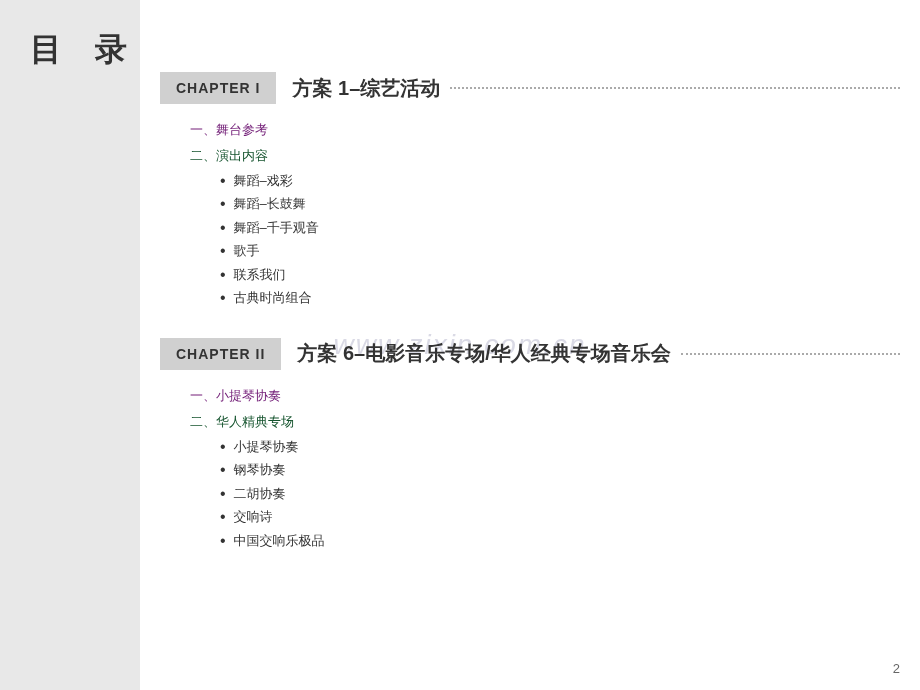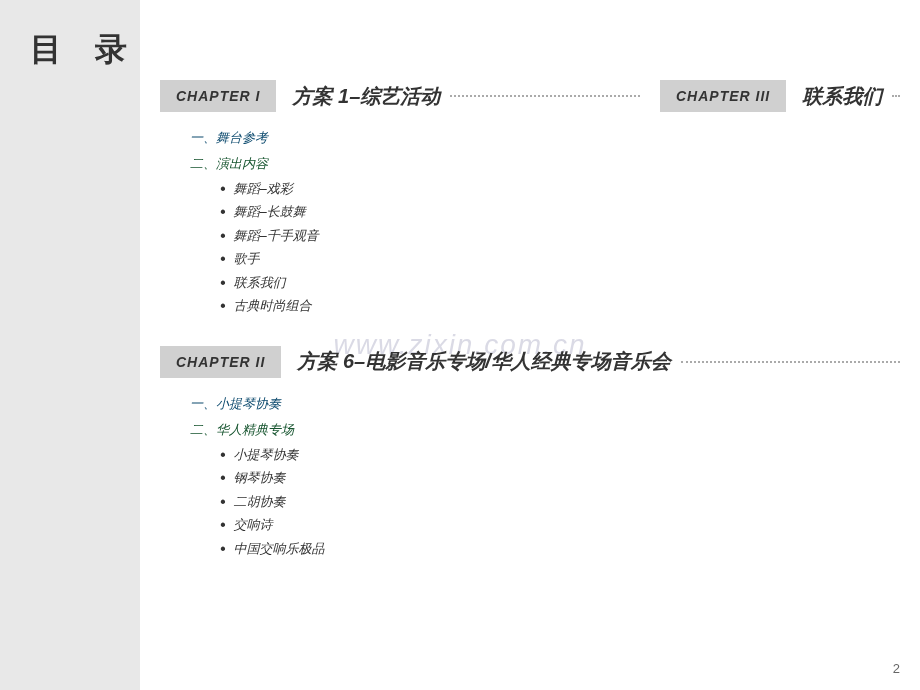--- a/index.html
+++ b/index.html
@@ -41,22 +41,21 @@
       letter-spacing: 12px;
     }
 
     
     .main-content {
       position: absolute;
       left: 140px;
       top: 0;
       right: 0;
       bottom: 0;
-      padding: 12px 20px;
-      font-style: italic;
+      padding: 4px 20px;
     }
 
     .chapter-tag {
       background: #d0d0d0;
       padding: 8px 16px;
       font-size: 14px;
       font-weight: bold;
       color: #333333;
       letter-spacing: 1px;
       white-space: nowrap;
@@ -64,21 +63,21 @@
 
     
     .section-content {
       padding-left: 30px;
       margin-top: 16px;
       margin-bottom: 10px;
     }
 
     .section-item {
       font-size: 13px;
-      color: #0c4a6e;
+      color: #701a75;
       margin-bottom: 6px;
       line-height: 1.6;
     }
 
     .section-item-main {
       font-size: 13px;
       color: #14532d;
       margin-bottom: 6px;
       font-weight: normal;
     }
@@ -222,27 +221,20 @@
               <span>联系我们</span>
             </div>
             <div class="bullet-item">
               <span class="bullet-dot">•</span>
               <span>古典时尚组合</span>
             </div>
           </div>
         </div>
       </div>
 
-      <div class="chapter-right-block">
-        <div class="chapter-header-line">
-          <span class="chapter-tag">CHAPTER  III</span>
-          <span class="chapter-title-inline">联系我们</span>
-          <div class="right-dotted-line"></div>
-        </div>
-      </div>
 
     </div>
 
     <div style="margin-top: 20px;">
       <div class="chapter-header-line">
         <span class="chapter-tag">CHAPTER  II</span>
         <span class="chapter-title-inline">方案 6–电影音乐专场/华人经典专场音乐会</span>
         <div class="dotted-line"></div>
       </div>
 

